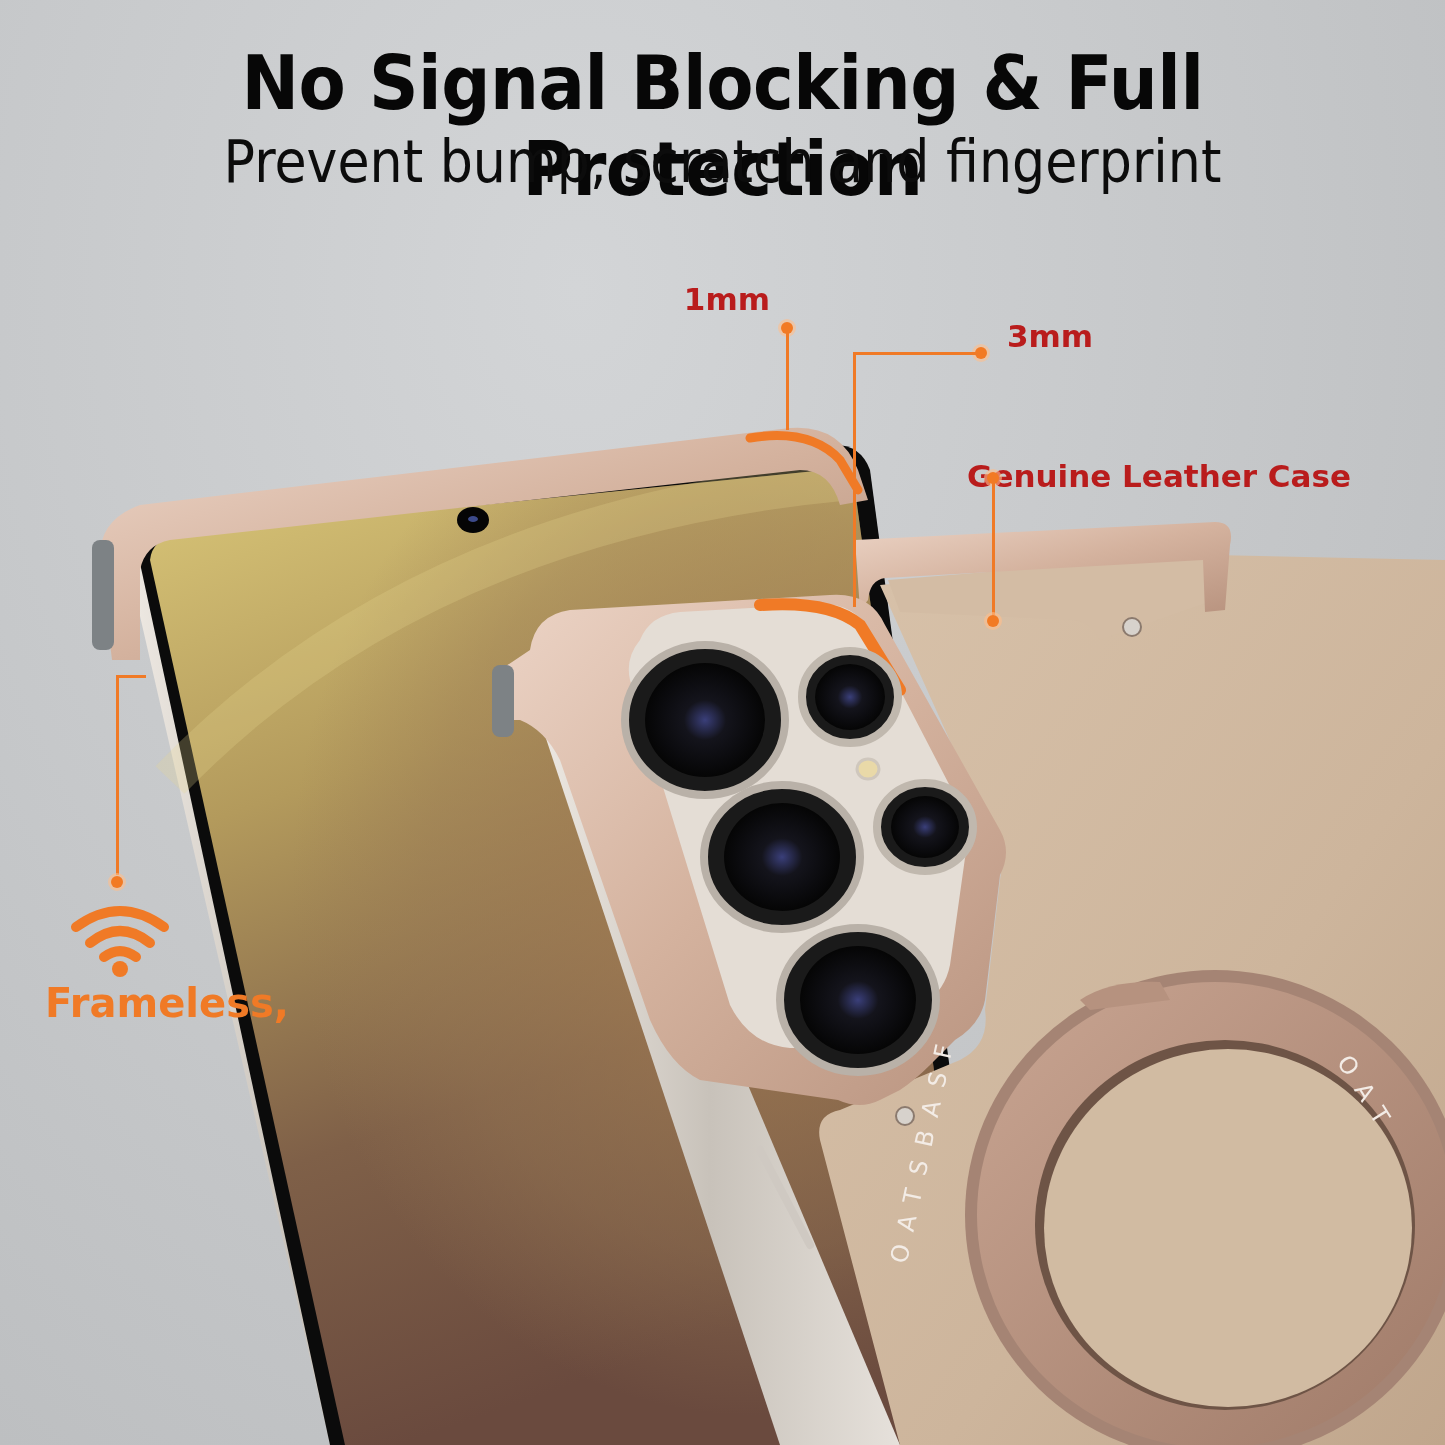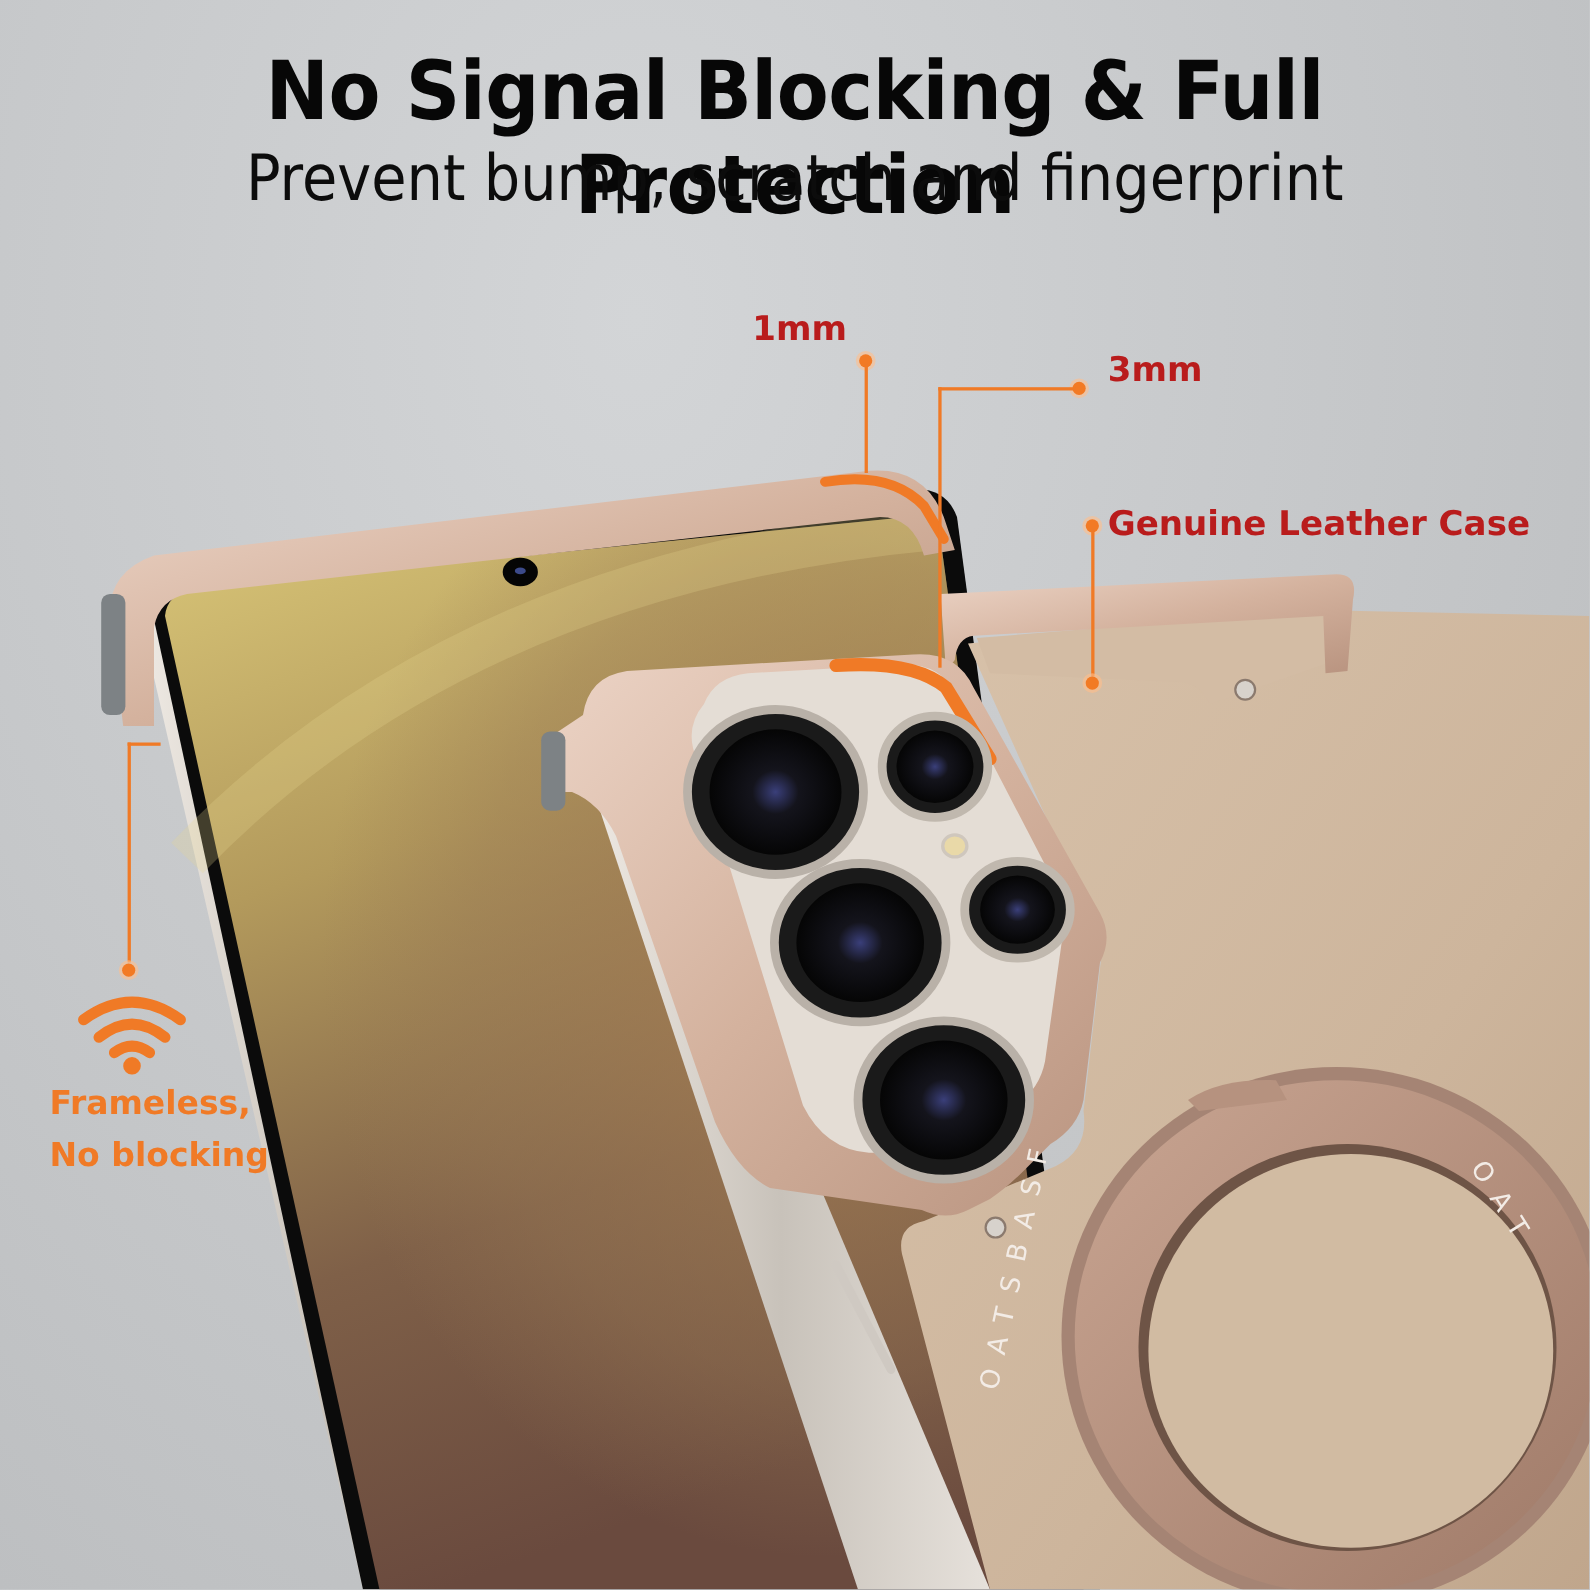--- a/index.html
+++ b/index.html
@@ -29,21 +29,21 @@
   }
   .scene { position: absolute; inset: 0; }
   .label {
     position: absolute; color: #b91c1c; font-weight: bold;
     font-family: "DejaVu Sans", sans-serif; font-size: 31px; line-height: 38px;
     white-space: nowrap;
   }
   .label.right { text-align: right; }
   .orange-text {
     position: absolute; color: #f07a26; font-weight: bold;
-    font-family: "DejaVu Sans", sans-serif; font-size: 30px; line-height: 47px;
+    font-family: "DejaVu Sans", sans-serif; font-size: 40px; line-height: 47px;
     white-space: nowrap;
   }
   .dot {
     position: absolute; width: 12px; height: 12px; border-radius: 50%;
     background: #f27a24; box-shadow: 0 0 0 3px rgba(255,190,140,0.6);
   }
   .vline { position: absolute; width: 3px; background: #f07a26; }
   .hline { position: absolute; height: 3px; background: #f07a26; }
   .wifi { position: absolute; }
 </style>
@@ -183,32 +183,31 @@
 <div class="dot" style="left:781px;top:322px;"></div>
 <div class="vline" style="left:786px;top:330px;height:100px;"></div>
 
 <div class="label" style="left:1007px;top:317px;">
   <div>3mm</div>
 </div>
 <div class="dot" style="left:975px;top:347px;"></div>
 <div class="hline" style="left:853px;top:352px;width:125px;"></div>
 <div class="vline" style="left:853px;top:352px;height:255px;"></div>
 
-<div class="label" style="left:1007px;top:457px;">Genuine Leather Case</div>
+<div class="label" style="left:967px;top:457px;">Genuine Leather Case</div>
 <div class="dot" style="left:987px;top:472px;"></div>
 <div class="vline" style="left:992px;top:480px;height:135px;"></div>
 <div class="dot" style="left:987px;top:615px;"></div>
 
 <div class="hline" style="left:116px;top:675px;width:30px;"></div>
 <div class="vline" style="left:116px;top:675px;height:200px;"></div>
 <div class="dot" style="left:111px;top:876px;"></div>
 
 <svg class="wifi" style="left:70px;top:905px;" width="100" height="72" viewBox="0 0 100 72" xmlns="http://www.w3.org/2000/svg">
   <path d="M6,22 Q50,-10 94,22" stroke="#f07a26" stroke-width="10" fill="none" stroke-linecap="round"></path>
   <path d="M20,38 Q50,14 80,38" stroke="#f07a26" stroke-width="10" fill="none" stroke-linecap="round"></path>
   <path d="M34,52 Q50,40 66,52" stroke="#f07a26" stroke-width="10" fill="none" stroke-linecap="round"></path>
   <circle cx="50" cy="64" r="8" fill="#f07a26"></circle>
 </svg>
 
 <div class="orange-text" style="left:45px;top:980px;">
   <div>Frameless,</div>
-  <div>No blocking</div>
 </div>
 
 </body></html>

